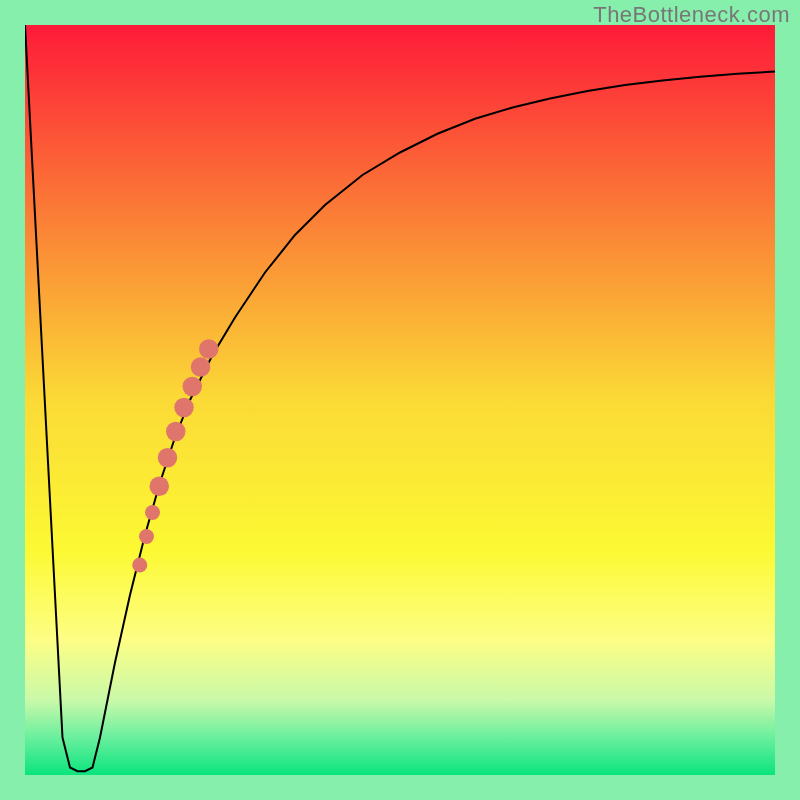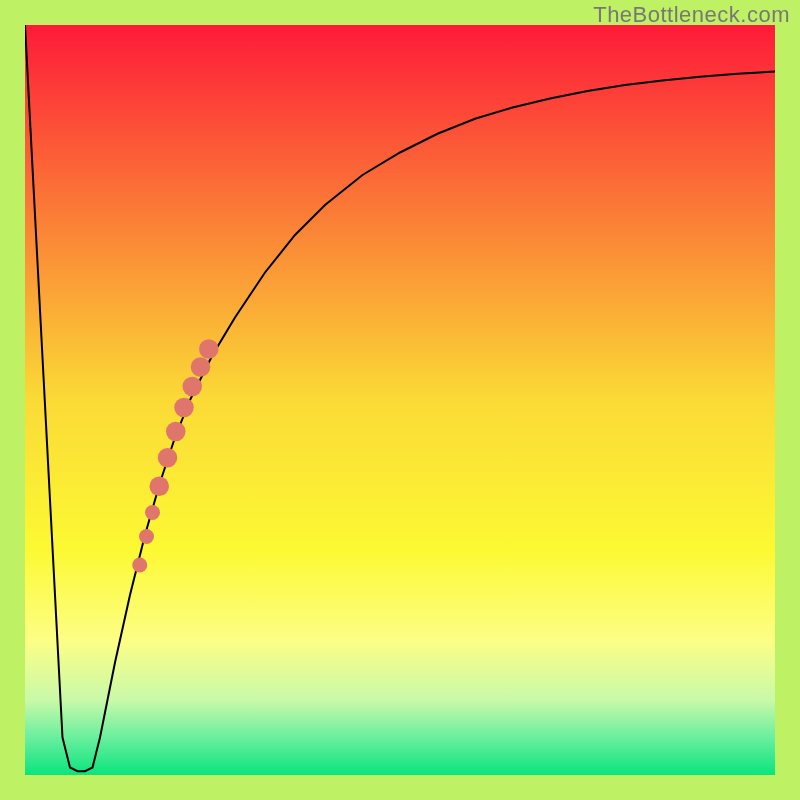--- a/index.html
+++ b/index.html
@@ -8,21 +8,21 @@
     width: 800px;
     height: 800px;
     overflow: hidden;
     background: #000;
     font-family: Arial, Helvetica, sans-serif;
   }
   .frame {
     position: relative;
     width: 800px;
     height: 800px;
-    background: #bef264;
+    background: #86efac;
   }
   .plot {
     position: absolute;
     left: 25px;
     top: 25px;
     width: 750px;
     height: 750px;
   }
   .watermark {
     position: absolute;

